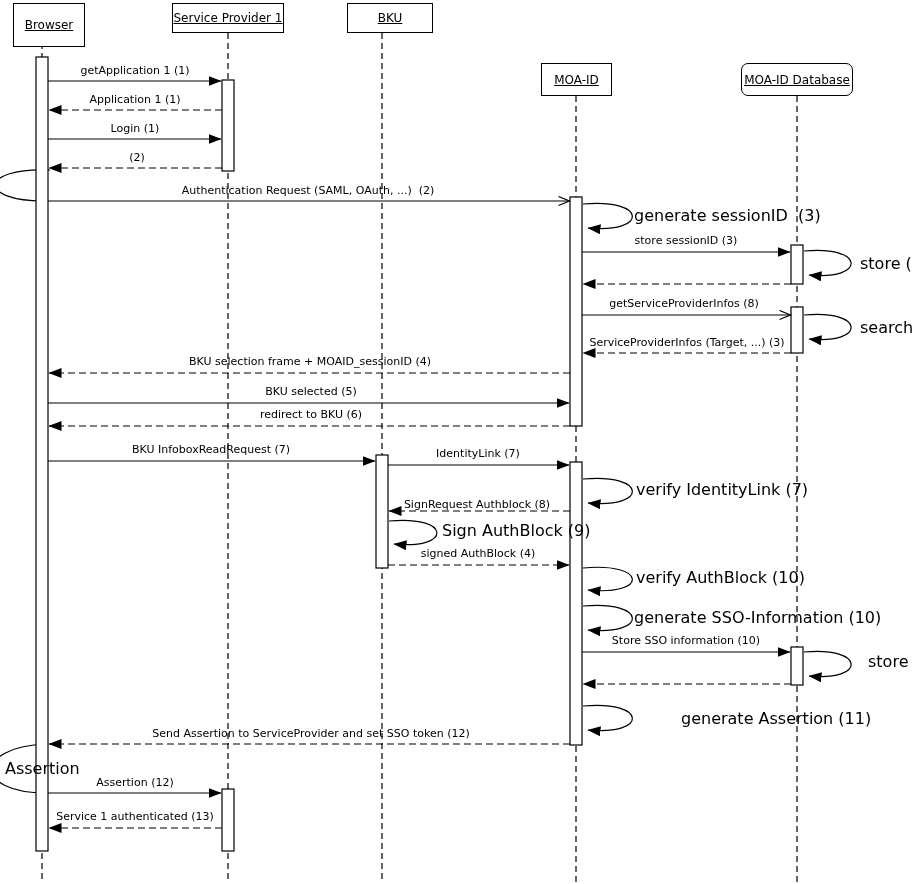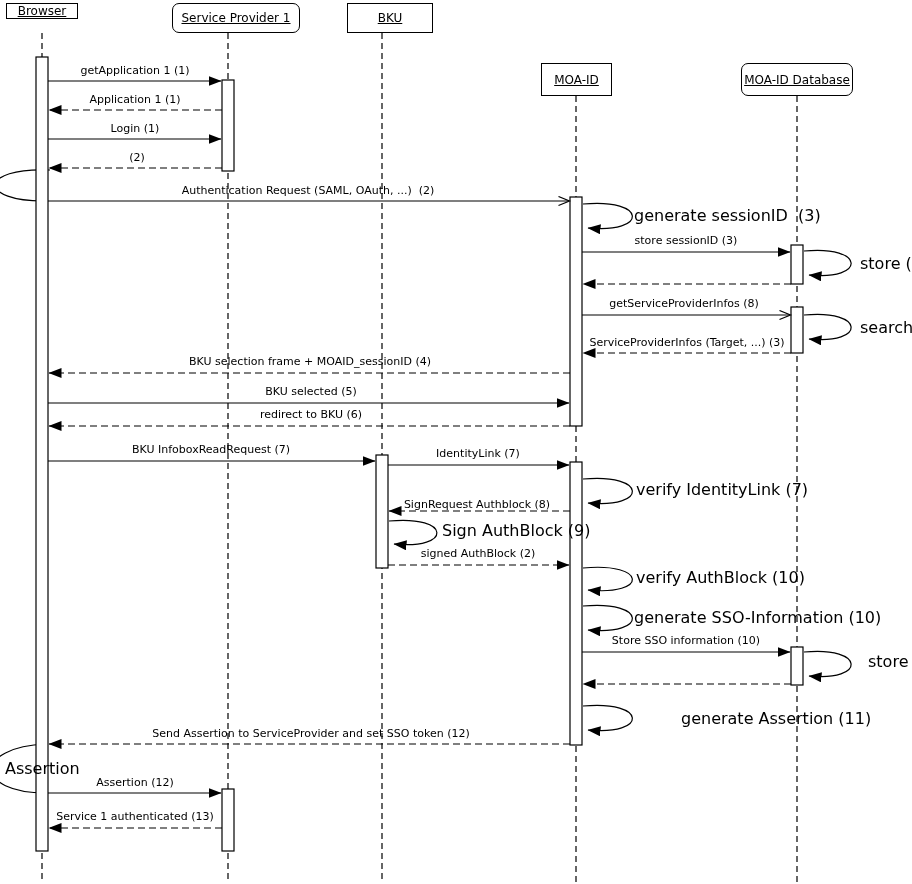--- a/index.html
+++ b/index.html
@@ -93,24 +93,24 @@
       <path d="M 804 315 C 866 309, 866 345, 809 339" marker-end="url(#af)"></path>
       <path d="M 583 479 C 648 473, 648 509, 588 503" marker-end="url(#af)"></path>
       <path d="M 389 521 C 452 515, 452 550, 394 544" marker-end="url(#af)"></path>
       <path d="M 583 568 C 648 562, 648 596, 588 590" marker-end="url(#af)"></path>
       <path d="M 583 606 C 648 600, 648 636, 588 630" marker-end="url(#af)"></path>
       <path d="M 804 652 C 866 646, 866 682, 809 676" marker-end="url(#af)"></path>
       <path d="M 583 706 C 648 700, 648 736, 588 730" marker-end="url(#af)"></path>
     </g>
   </svg>
 
-  <div class="pbox" style="left:6px;top:3px;width:72px;height:16px;">
+  <div class="pbox" style="left:13px;top:3px;width:72px;height:44px;">
       <span>Browser</span>
     </div>
-  <div class="pbox" style="left:172px;top:3px;width:128px;height:30px;border-radius:7px;">
+  <div class="pbox" style="left:172px;top:3px;width:112px;height:30px;">
       <span>Service Provider 1</span>
     </div>
   <div class="pbox" style="left:347px;top:3px;width:86px;height:30px;">
       <span>BKU</span>
     </div>
   <div class="pbox" style="left:541px;top:63px;width:71px;height:33px;">
       <span>MOA-ID</span>
     </div>
   <div class="pbox" style="left:741px;top:63px;width:112px;height:33px;border-radius:7px;">
       <span>MOA-ID Database</span>
@@ -123,21 +123,21 @@
   <div class="mlabel" style="left:308px;top:184px;">Authentication Request (SAML, OAuth, ...)  (2)</div>
   <div class="mlabel" style="left:686px;top:234px;">store sessionID (3)</div>
   <div class="mlabel" style="left:684px;top:297px;">getServiceProviderInfos (8)</div>
   <div class="mlabel" style="left:687px;top:336px;">ServiceProviderInfos (Target, ...) (3)</div>
   <div class="mlabel" style="left:310px;top:355px;">BKU selection frame + MOAID_sessionID (4)</div>
   <div class="mlabel" style="left:311px;top:385px;">BKU selected (5)</div>
   <div class="mlabel" style="left:311px;top:408px;">redirect to BKU (6)</div>
   <div class="mlabel" style="left:211px;top:443px;">BKU InfoboxReadRequest (7)</div>
   <div class="mlabel" style="left:478px;top:447px;">IdentityLink (7)</div>
   <div class="mlabel" style="left:477px;top:498px;">SignRequest Authblock (8)</div>
-  <div class="mlabel" style="left:478px;top:547px;">signed AuthBlock (2)</div>
+  <div class="mlabel" style="left:478px;top:547px;">signed AuthBlock (4)</div>
   <div class="mlabel" style="left:686px;top:634px;">Store SSO information (10)</div>
   <div class="mlabel" style="left:311px;top:727px;">Send Assertion to ServiceProvider and set SSO token (12)</div>
   <div class="mlabel" style="left:135px;top:776px;">Assertion (12)</div>
   <div class="mlabel" style="left:135px;top:810px;">Service 1 authenticated (13)</div>
 
   <div class="llabel" style="left:634px;top:209px;">generate sessionID  (3)</div>
   <div class="llabel" style="left:860px;top:257px;">store (3)</div>
   <div class="llabel" style="left:860px;top:321px;">search (3)</div>
   <div class="llabel" style="left:636px;top:483px;">verify IdentityLink (7)</div>
   <div class="llabel" style="left:442px;top:524px;">Sign AuthBlock (9)</div>

